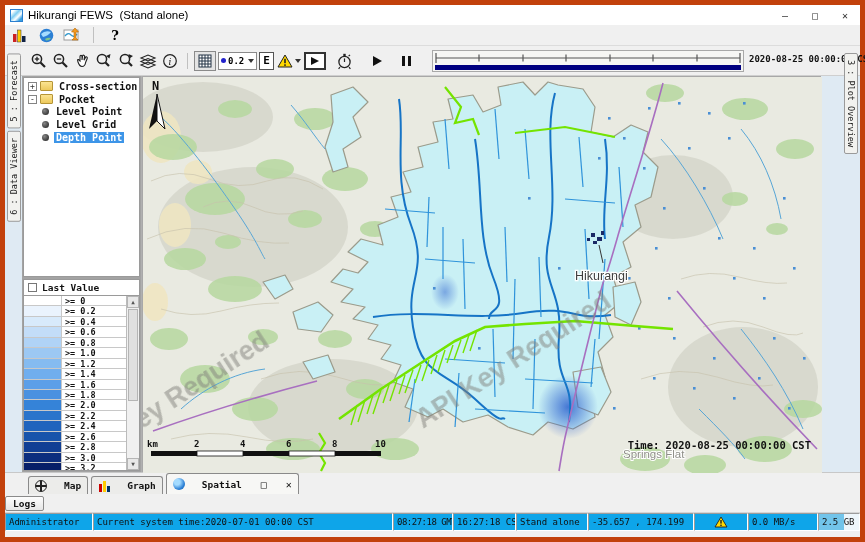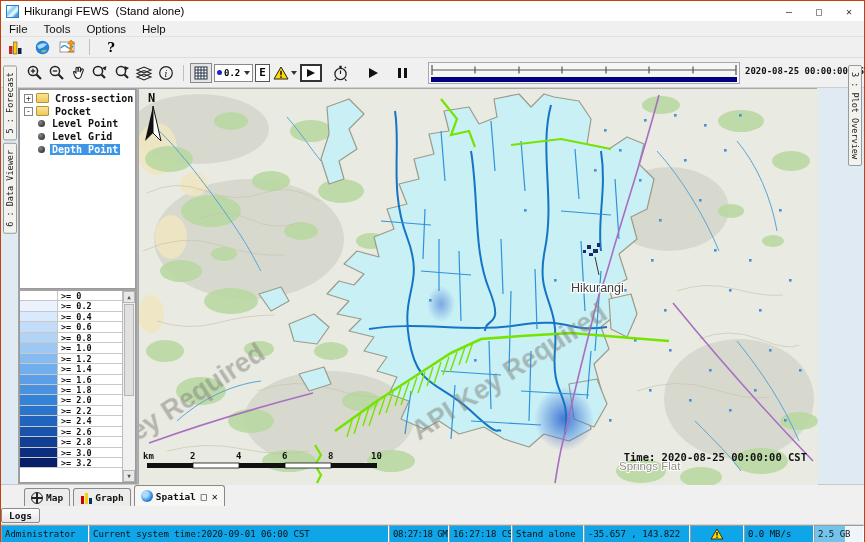--- a/index.html
+++ b/index.html
@@ -1,18 +1,18 @@
 <!DOCTYPE html>
 <html><head>
 <meta charset="utf-8">
 <style>
 *{margin:0;padding:0;box-sizing:border-box}
 html,body{width:865px;height:542px;overflow:hidden}
 body{font-family:"Liberation Sans",sans-serif;background:#f0f0f0;position:relative}
-.win{position:absolute;inset:0;border:1px solid #c2410c;display:flex;flex-direction:column;background:#f0f0f0}
+.win{position:absolute;inset:0;border:5px solid #c2410c;display:flex;flex-direction:column;background:#f0f0f0}
 
 .titlebar{height:20px;background:#fff;display:flex;align-items:center;padding-left:5px;flex:none}
 .logo{width:13px;height:13px;border:1px solid #2a7fd0;background:linear-gradient(135deg,#fff 15%,#7ecdf2 40%,#fff 62%,#39a0e0 85%);margin-right:5px;flex:none}
 .title{font-size:11.5px;color:#000;white-space:pre}
 .wincontrols{margin-left:auto;display:flex;height:100%}
 .wbtn{width:30px;display:flex;align-items:center;justify-content:center;font-size:10px;color:#333;font-family:"DejaVu Sans Mono",monospace}
 
 .menubar{height:16px;display:flex;align-items:center;font-size:11.5px;flex:none;border-bottom:1px solid #e2e2e2}
 .menu-item{padding:0 8px;color:#111}
 
@@ -54,21 +54,21 @@
 .swatch{width:38px;border-right:1px solid #c8c8c8;flex:none}
 .legend-label{flex:1;font:bold 8.5px/10px "DejaVu Sans Mono",monospace;color:#111;padding-left:3px;background:#fff;white-space:pre}
 .vscroll{position:absolute;right:0;top:0;bottom:0;width:13px;background:#f0f0f0;border-left:1px solid #bbb;display:flex;flex-direction:column}
 .sbtn{height:12px;border:1px solid #b5b5b5;background:#e8e8e8;font:6px/10px "DejaVu Sans Mono",monospace;text-align:center;color:#555}
 .sthumb{margin:1px;height:92px;border:1px solid #b5b5b5;background:#e0e0e0}
 .sfill{flex:1}
 
 .map-area{width:679px;height:396px;position:relative;background:#e9eae1;border:1px solid #a8a8a8;flex:none}
 
 .tabbar{height:22px;flex:none;display:flex;align-items:flex-end;padding-left:23px;gap:3px;border-top:1px solid #c8c8c8;background:#f0f0f0}
-.tab{display:flex;align-items:center;gap:3px;border:1px solid #8a8a8a;border-bottom:none;border-radius:3px 3px 0 0;background:#ececea;height:18px;padding:0 6px;font:bold 9.5px "DejaVu Sans Mono",monospace;color:#111}
+.tab{display:flex;align-items:center;gap:17px;border:1px solid #8a8a8a;border-bottom:none;border-radius:3px 3px 0 0;background:#ececea;height:18px;padding:0 6px;font:bold 9.5px "DejaVu Sans Mono",monospace;color:#111}
 .tab.active{background:#f7f7f5;height:21px}
 .tab-ctrl{display:none;font:bold 10px "DejaVu Sans Mono",monospace;margin-left:2px}
 .tab.active .tab-ctrl{display:inline}
 .tabicon{width:12px;height:12px;flex:none}
 .tabicon.map{border:1.5px solid #222;border-radius:50%;background:linear-gradient(#0000 44%,#222 44% 56%,#0000 56%),linear-gradient(90deg,#0000 44%,#222 44% 56%,#0000 56%)}
 .tabicon.graph{background:linear-gradient(#c00,#c00) 1px 100%/3px 8px no-repeat,linear-gradient(#fc0,#fc0) 5px 100%/3px 11px no-repeat,linear-gradient(#036,#036) 9px 100%/3px 6px no-repeat}
 .tabicon.spatial{border-radius:50%;background:radial-gradient(circle at 35% 35%,#a5dcff 0 25%,#2b7fd4 65%,#1a5fa8)}
 .logsrow{height:18px;flex:none;display:flex;align-items:center;background:#f0f0f0}
 .logsbtn{border:1px solid #8a8a8a;border-radius:2px;background:linear-gradient(#fdfdfd,#e6e6e6);font:bold 9.5px "DejaVu Sans Mono",monospace;padding:1px 7px;color:#111}
 
@@ -86,27 +86,20 @@
   <div class="titlebar">
     <div class="logo"></div>
     <div class="title">Hikurangi FEWS  (Stand alone)</div>
     <div class="wincontrols">
       <div class="wbtn">—</div>
       <div class="wbtn">□</div>
       <div class="wbtn">✕</div>
     </div>
   </div>
 
-  <div class="menubar">
-
-  <div class="menu-item">File</div>
-      <div class="menu-item">Tools</div>
-      <div class="menu-item">Options</div>
-      <div class="menu-item">Help</div>
-    </div>
 
   <div class="toolbar1">
     <div class="tbtn">
       <svg width="16" height="15">
           <rect x="1" y="6" width="3.5" height="8" fill="#c22"></rect>
           <rect x="5.5" y="2" width="3.5" height="12" fill="#fc0" stroke="#333" stroke-width=".5"></rect>
           <rect x="10" y="8" width="3.5" height="6" fill="#124"></rect>
         </svg>
     </div>
     <div class="tbtn">
@@ -302,20 +295,24 @@
 
           <span class="node-icon"></span>
           <span class="tree-label">Level Grid</span>
         </div>
           <div class="tree-row leaf selected">
 
           <span class="node-icon"></span>
           <span class="tree-label">Depth Point</span>
         </div>
         </div>
+      <div class="legend-head">
+        <span class="checkbox"></span>
+        <span class="legend-title">Last Value</span>
+      </div>
       <div class="legend-wrap">
         <div>
 
         <div class="legend-row">
             <span class="swatch" style="background: rgb(255, 255, 255);"></span>
             <span class="legend-label">&gt;= 0</span>
           </div>
             <div class="legend-row">
             <span class="swatch" style="background: rgb(234, 243, 253);"></span>
             <span class="legend-label">&gt;= 0.2</span>
@@ -611,25 +608,25 @@
       <span class="tab-ctrl">□</span>
       <span class="tab-ctrl">✕</span>
     </div>
     </div>
   <div class="logsrow">
     <button class="logsbtn">Logs</button>
   </div>
 
   <div class="statusbar">
     <div class="seg" style="width:88px">Administrator</div>
-    <div class="seg" style="width:300px">Current system time:2020-09-01 06:00 CST</div>
+    <div class="seg" style="width:300px">Current system time:2020-07-01 00:00 CST</div>
     <div class="seg" style="width:60px;letter-spacing:-.5px">08:27:18 GMT</div>
     <div class="seg" style="width:63px">16:27:18 CST</div>
     <div class="seg" style="width:72px">Stand alone</div>
-    <div class="seg" style="width:106px">-35.657 , 143.822</div>
+    <div class="seg" style="width:106px">-35.657 , 174.199</div>
     <div class="seg warn" style="width:54px">
       <svg width="14" height="12">
           <polygon points="7,1 13,11 1,11" fill="#ffd800" stroke="#222" stroke-width=".9"></polygon>
           <rect x="6.3" y="4" width="1.4" height="3.6" fill="#222"></rect>
           <rect x="6.3" y="8.6" width="1.4" height="1.4" fill="#222"></rect>
         </svg>
     </div>
     <div class="seg" style="width:70px">0.0 MB/s</div>
     <div class="seg mem" style="flex:1">2.5 GB</div>
   </div>

